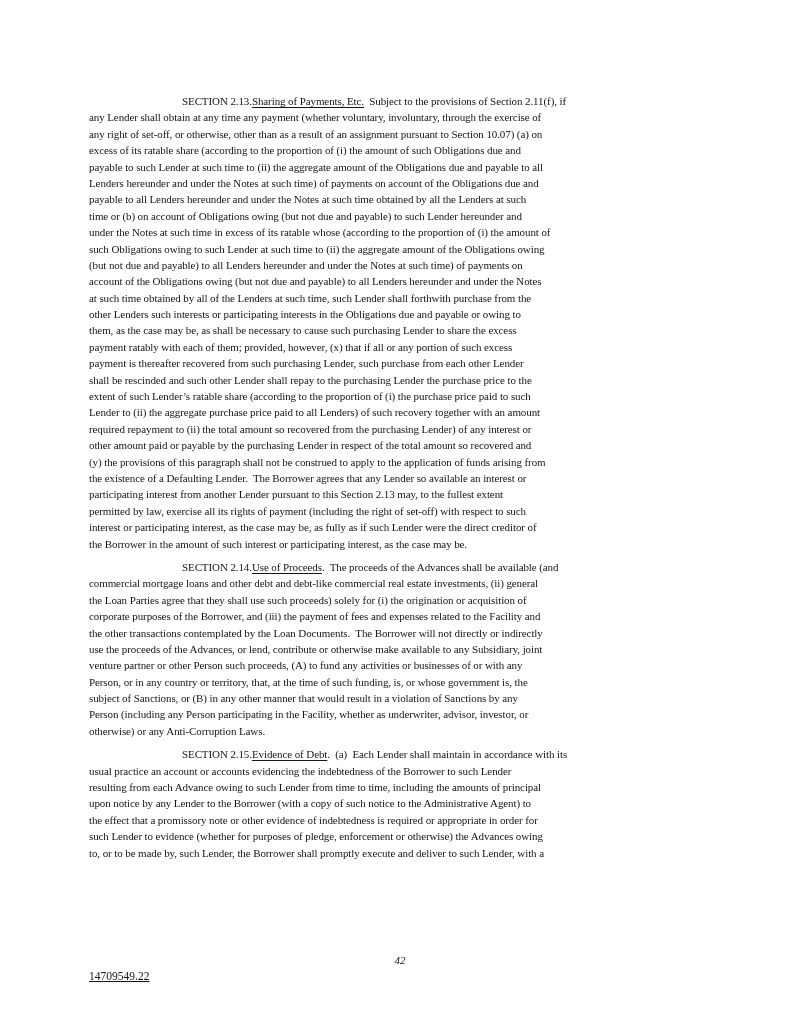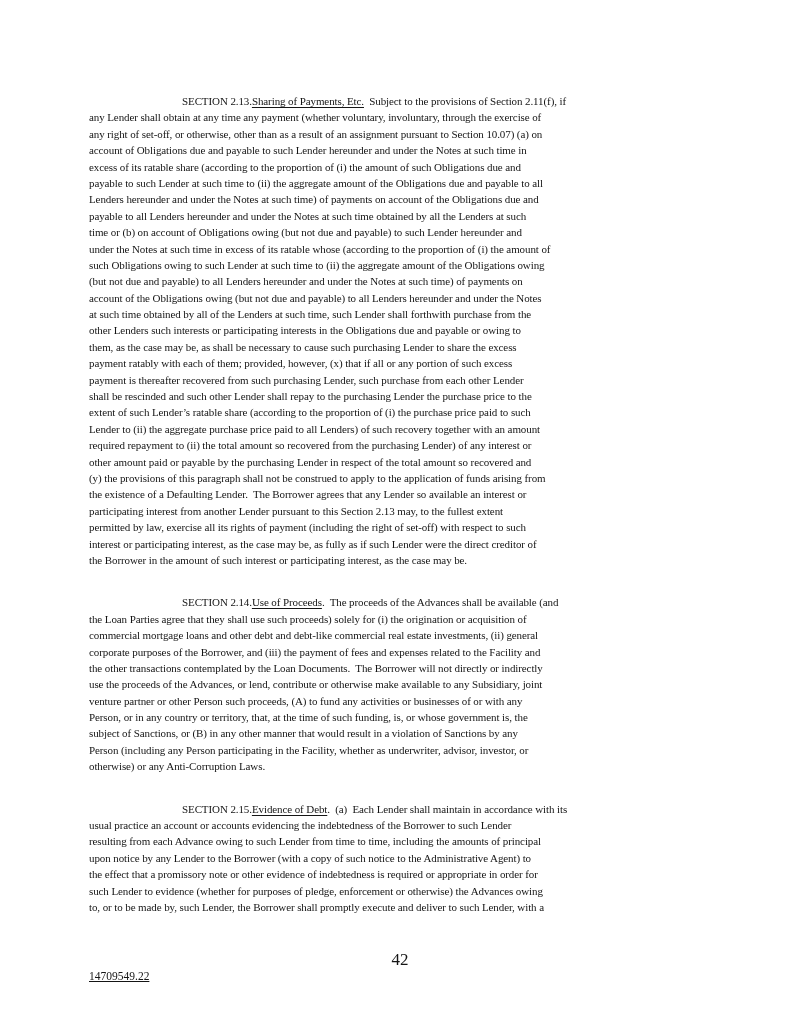--- a/index.html
+++ b/index.html
@@ -20,21 +20,21 @@
   .doc-body {
     position: absolute;
     left: 89px;
     top: 93px;
     width: 622px;
   }
   .section {
     margin: 0;
   }
   .section + .section {
-    margin-top: 26px;
+    margin-top: 7px;
   }
   .line {
     white-space: pre;
     font-size: 11px;
     line-height: 16.4px;
     height: 16.4px;
     letter-spacing: -0.1px;
   }
   .first-line {
     padding-left: 93px;
@@ -42,42 +42,42 @@
   .section-title {
     text-decoration: underline;
     text-underline-offset: 2px;
   }
   .page-number {
     position: absolute;
     left: 89px;
     top: 952px;
     width: 622px;
     text-align: center;
-    font-size: 17px;
+    font-size: 11px;
     line-height: 16.4px;
+    font-style: italic;
   }
   .doc-number {
     position: absolute;
     left: 89px;
     top: 970px;
     font-size: 11.5px;
     line-height: 13px;
     text-decoration: underline;
   }
 </style>
 </head>
 <body>
 
 <div class="page">
   <div class="doc-body" id="doc-body">
       <div class="section">
         <div class="line first-line"><span class="section-label">SECTION 2.13.</span><span class="section-title">Sharing of Payments, Etc.</span><span>  Subject to the provisions of Section 2.11(f), if</span></div>
         <div class="line">any Lender shall obtain at any time any payment (whether voluntary, involuntary, through the exercise of</div>
         <div class="line">any right of set-off, or otherwise, other than as a result of an assignment pursuant to Section 10.07) (a) on</div>
-        <div class="line">account of Obligations due and payable to such Lender hereunder and under the Notes at such time in</div>
         <div class="line">excess of its ratable share (according to the proportion of (i) the amount of such Obligations due and</div>
         <div class="line">payable to such Lender at such time to (ii) the aggregate amount of the Obligations due and payable to all</div>
         <div class="line">Lenders hereunder and under the Notes at such time) of payments on account of the Obligations due and</div>
         <div class="line">payable to all Lenders hereunder and under the Notes at such time obtained by all the Lenders at such</div>
         <div class="line">time or (b) on account of Obligations owing (but not due and payable) to such Lender hereunder and</div>
         <div class="line">under the Notes at such time in excess of its ratable whose (according to the proportion of (i) the amount of</div>
         <div class="line">such Obligations owing to such Lender at such time to (ii) the aggregate amount of the Obligations owing</div>
         <div class="line">(but not due and payable) to all Lenders hereunder and under the Notes at such time) of payments on</div>
         <div class="line">account of the Obligations owing (but not due and payable) to all Lenders hereunder and under the Notes</div>
         <div class="line">at such time obtained by all of the Lenders at such time, such Lender shall forthwith purchase from the</div>
@@ -92,22 +92,22 @@
         <div class="line">other amount paid or payable by the purchasing Lender in respect of the total amount so recovered and</div>
         <div class="line">(y) the provisions of this paragraph shall not be construed to apply to the application of funds arising from</div>
         <div class="line">the existence of a Defaulting Lender.  The Borrower agrees that any Lender so available an interest or</div>
         <div class="line">participating interest from another Lender pursuant to this Section 2.13 may, to the fullest extent</div>
         <div class="line">permitted by law, exercise all its rights of payment (including the right of set-off) with respect to such</div>
         <div class="line">interest or participating interest, as the case may be, as fully as if such Lender were the direct creditor of</div>
         <div class="line">the Borrower in the amount of such interest or participating interest, as the case may be.</div>
       </div>
       <div class="section">
         <div class="line first-line"><span class="section-label">SECTION 2.14.</span><span class="section-title">Use of Proceeds</span><span>.  The proceeds of the Advances shall be available (and</span></div>
+        <div class="line">commercial mortgage loans and other debt and debt-like commercial real estate investments, (ii) general</div>
         <div class="line">the Loan Parties agree that they shall use such proceeds) solely for (i) the origination or acquisition of</div>
-        <div class="line">commercial mortgage loans and other debt and debt-like commercial real estate investments, (ii) general</div>
         <div class="line">corporate purposes of the Borrower, and (iii) the payment of fees and expenses related to the Facility and</div>
         <div class="line">the other transactions contemplated by the Loan Documents.  The Borrower will not directly or indirectly</div>
         <div class="line">use the proceeds of the Advances, or lend, contribute or otherwise make available to any Subsidiary, joint</div>
         <div class="line">venture partner or other Person such proceeds, (A) to fund any activities or businesses of or with any</div>
         <div class="line">Person, or in any country or territory, that, at the time of such funding, is, or whose government is, the</div>
         <div class="line">subject of Sanctions, or (B) in any other manner that would result in a violation of Sanctions by any</div>
         <div class="line">Person (including any Person participating in the Facility, whether as underwriter, advisor, investor, or</div>
         <div class="line">otherwise) or any Anti-Corruption Laws.</div>
       </div>
       <div class="section">

